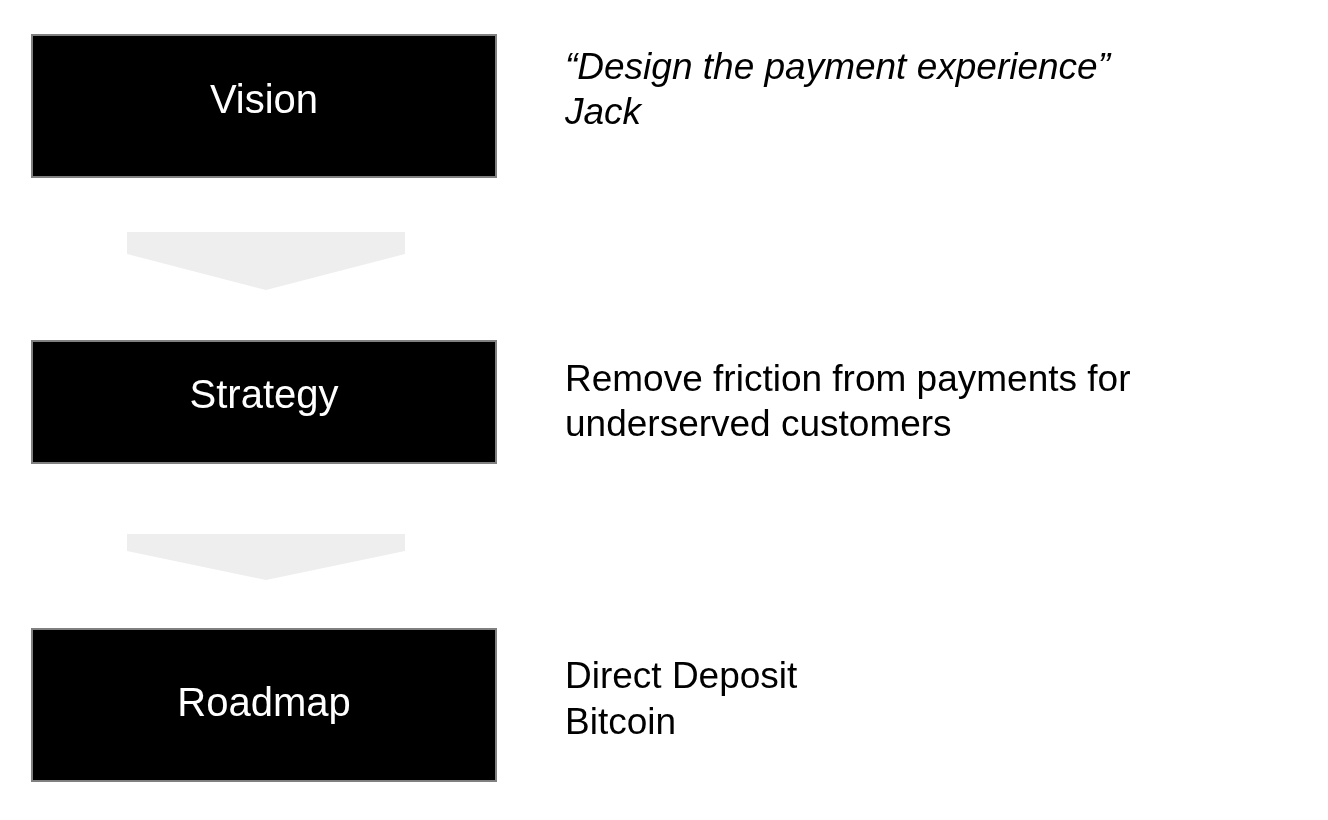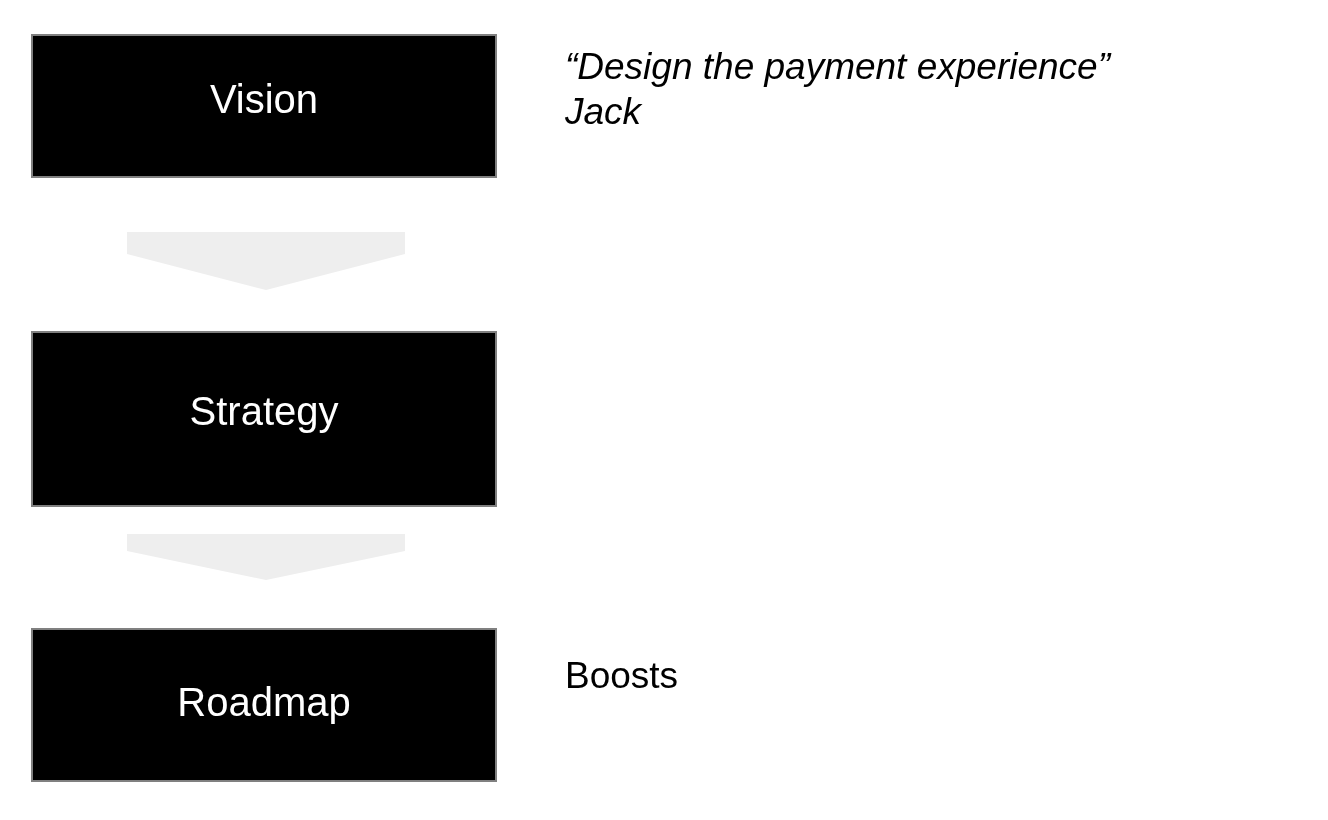--- a/index.html
+++ b/index.html
@@ -35,21 +35,21 @@
   .stage-box-label {
     color: #ffffff;
     font-size: 40px;
     line-height: 1;
     font-weight: 400;
     letter-spacing: 0px;
     white-space: nowrap;
   }
 
   #box-vision   { top: 34px;  height: 144px; }
-  #box-strategy { top: 331px; height: 176px; }
+  #box-strategy { top: 340px; height: 124px; }
   #box-roadmap  { top: 628px; height: 154px; }
 
   
   #box-vision   .stage-box-label { transform: translateY(-7px); }
   #box-strategy .stage-box-label { transform: translateY(-8px); }
   #box-roadmap  .stage-box-label { transform: translateY(-3px); }
 
   
   .arrow-connector {
     position: absolute;
@@ -103,30 +103,33 @@
   <div class="arrow-connector" id="arrow-1">
     <svg viewBox="0 0 278 58" preserveAspectRatio="none">
       <polygon points="0,0 278,0 278,22 139,58 0,22" fill="#eeeeee"></polygon>
     </svg>
   </div>
 
   <div class="stage-box" id="box-strategy">
     <span class="stage-box-label">Strategy</span>
   </div>
 
+  <div class="detail-block" id="detail-strategy">Remove friction from payments for
+underserved customers</div>
 
   <div class="arrow-connector" id="arrow-2">
     <svg viewBox="0 0 278 46" preserveAspectRatio="none">
       <polygon points="0,0 278,0 278,17 139,46 0,17" fill="#eeeeee"></polygon>
     </svg>
   </div>
 
   <div class="stage-box" id="box-roadmap">
     <span class="stage-box-label">Roadmap</span>
   </div>
 
   <div id="detail-roadmap">
     <div class="roadmap-col" id="roadmap-col-2">
-      <div class="roadmap-item">Boosts</div>
+      <div class="roadmap-item">Direct Deposit</div>
+      <div class="roadmap-item">Bitcoin</div>
     </div>
   </div>
 
 </div>
 
 </body></html>

